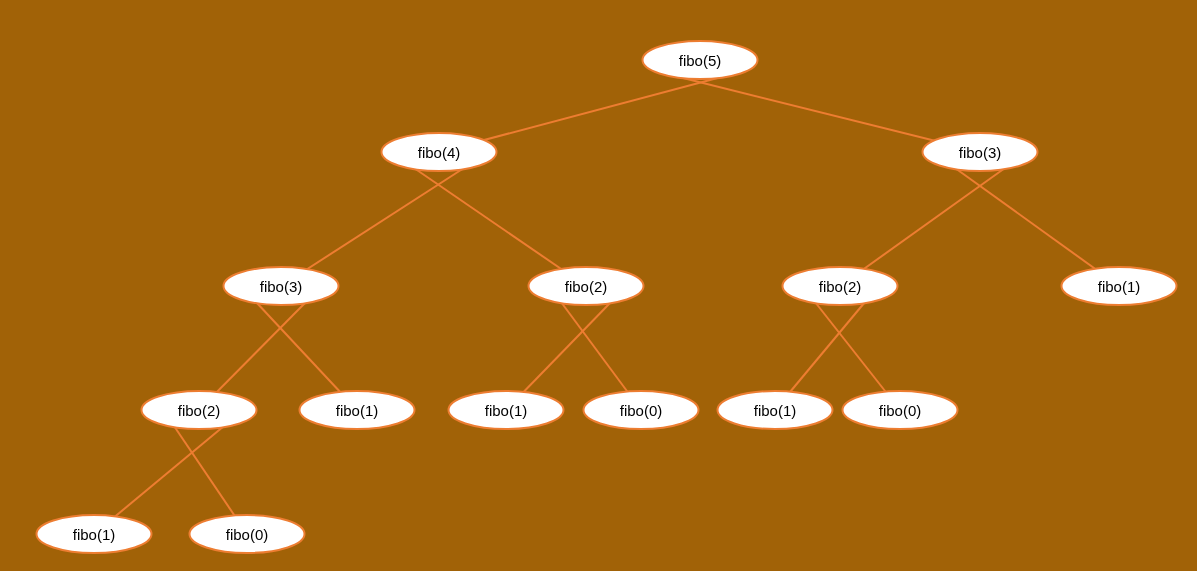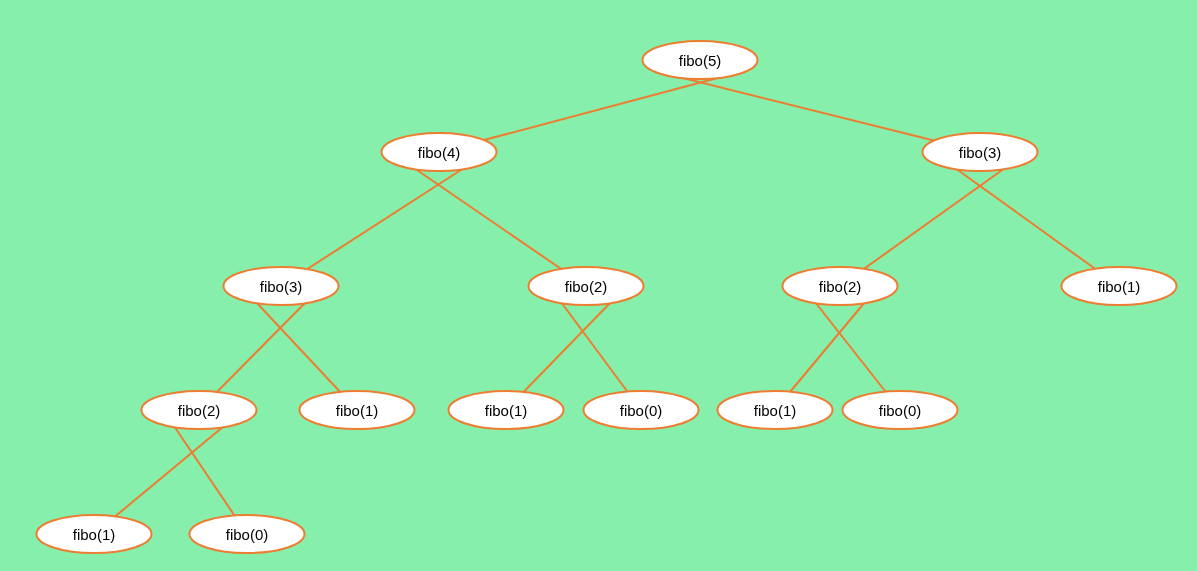--- a/index.html
+++ b/index.html
@@ -8,21 +8,21 @@
     background: #ffffff;
     width: 1197px;
     height: 571px;
     overflow: hidden;
     font-family: "Liberation Sans", sans-serif;
   }
   .canvas-wrap {
     position: relative;
     width: 1197px;
     height: 571px;
-    background: #86efac;
+    background: #a16207;
   }
   svg text {
     font-family: "Liberation Sans", sans-serif;
     font-size: 15px;
     fill: #000000;
   }
 </style>
 </head>
 <body>
 

